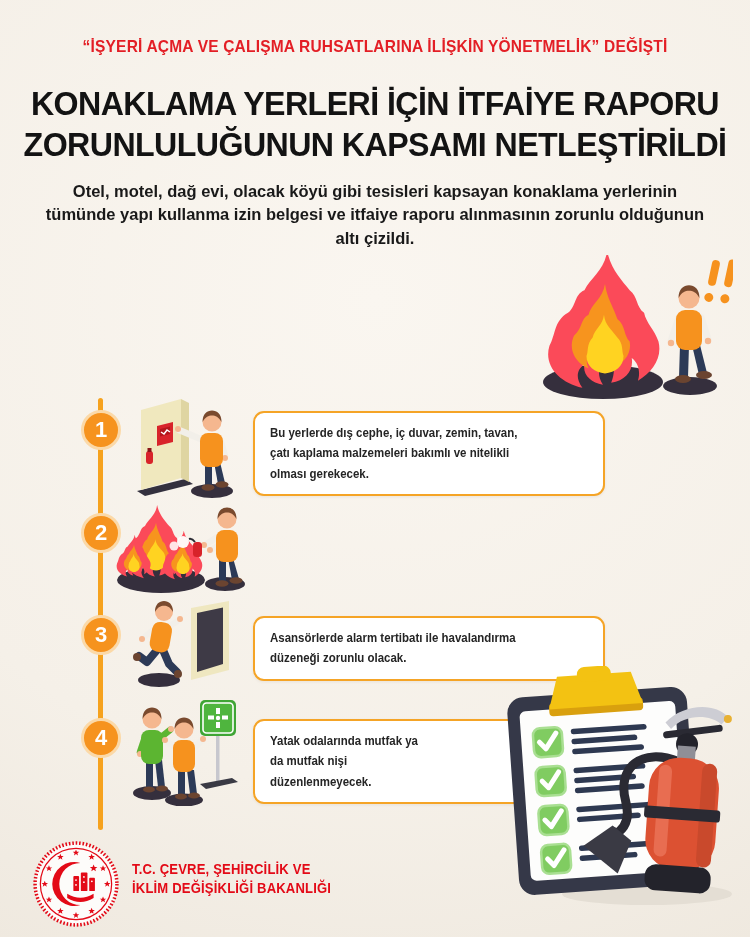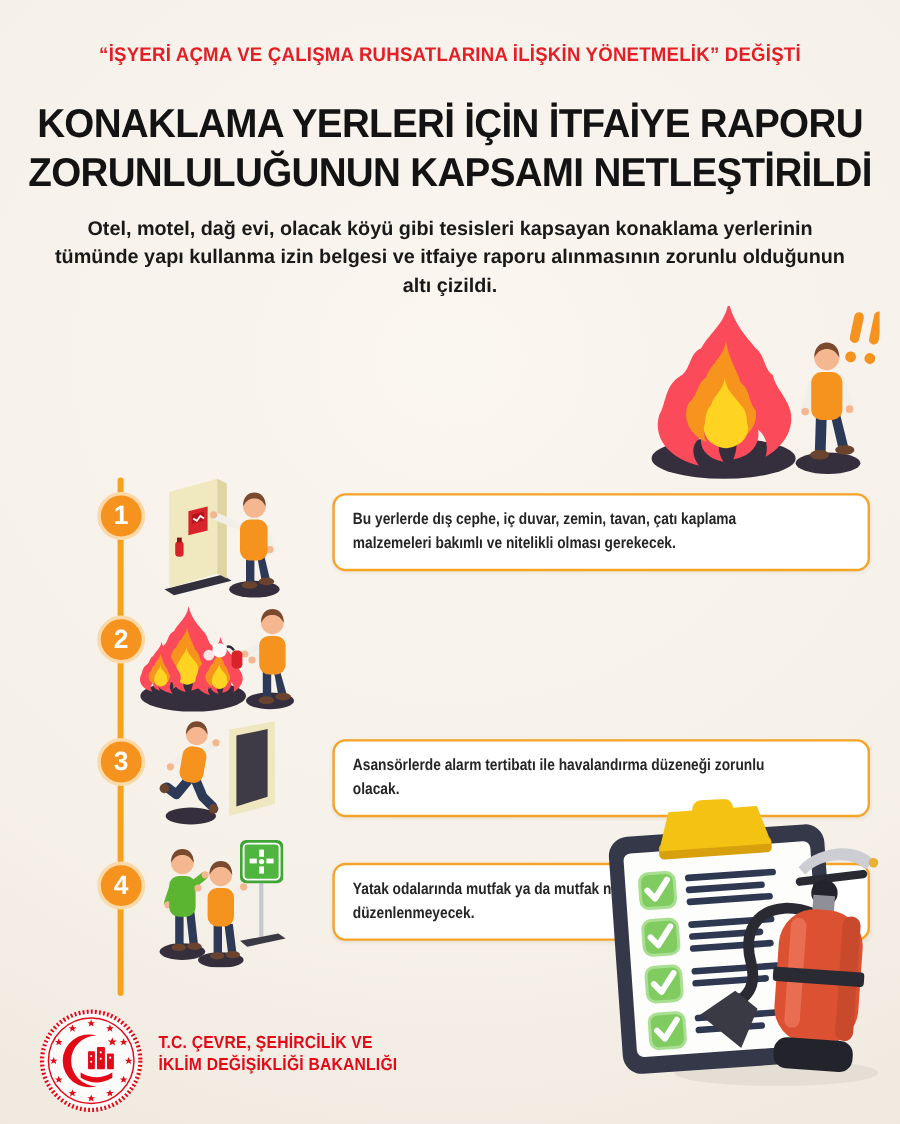--- a/index.html
+++ b/index.html
@@ -34,25 +34,24 @@
     z-index:3;
   }
   .nc1{top:410px}.nc2{top:513px}.nc3{top:615px}.nc4{top:718px}
   .illus{position:absolute;z-index:2;}
   .il1{left:115px;top:396px;width:135px;height:105px}
   .il2{left:115px;top:500px;width:135px;height:100px}
   .il3{left:115px;top:598px;width:135px;height:95px}
   .il4{left:112px;top:694px;width:140px;height:112px}
   .hero-fire{position:absolute;left:538px;top:255px;width:195px;height:150px;z-index:2;}
   .note-box{
-    position:absolute;left:253px;width:448px;box-sizing:border-box;
+    position:absolute;left:253px;width:352px;box-sizing:border-box;
     background:#fff;border:2.5px solid #F5A426;border-radius:11px;
     color:#252525;display:flex;align-items:center;padding:10px 15px;z-index:2;
     box-shadow:0 1px 3px rgba(90,70,40,.08);
-    margin-left:24px;
   }
   .note-text{
     display:block;font-size:13.5px;font-weight:700;line-height:1.5;
     width:118%;transform:scaleX(.85);transform-origin:0 50%;
   }
   .nb1{top:411px;min-height:58px}
   .nb2{top:514px;min-height:75px}
   .nb3{top:616px;min-height:59px}
   .nb4{top:719px;min-height:59px;padding-right:140px}
   .clipboard-scene{position:absolute;left:497px;top:666px;width:250px;height:240px;z-index:6;}

